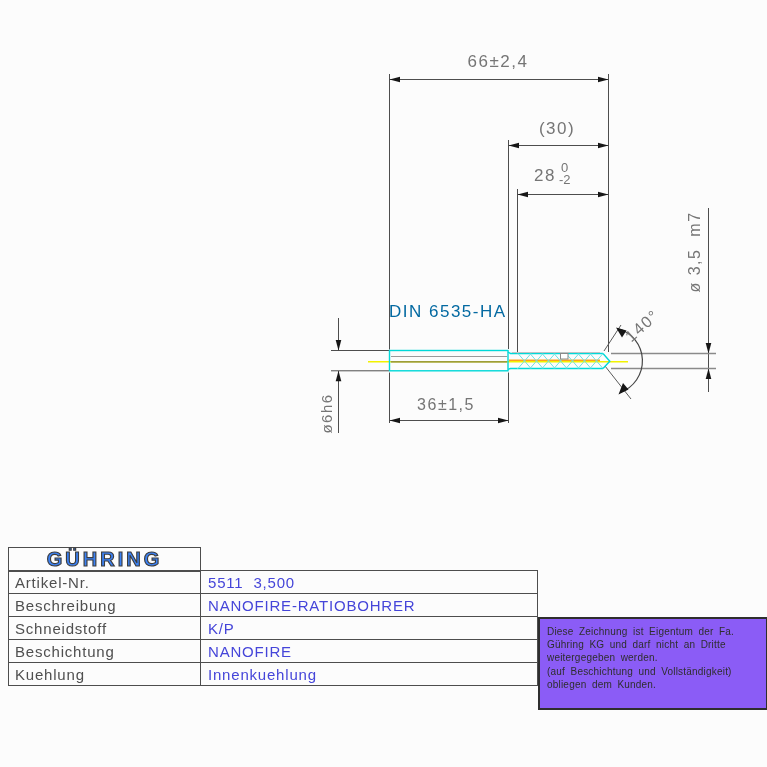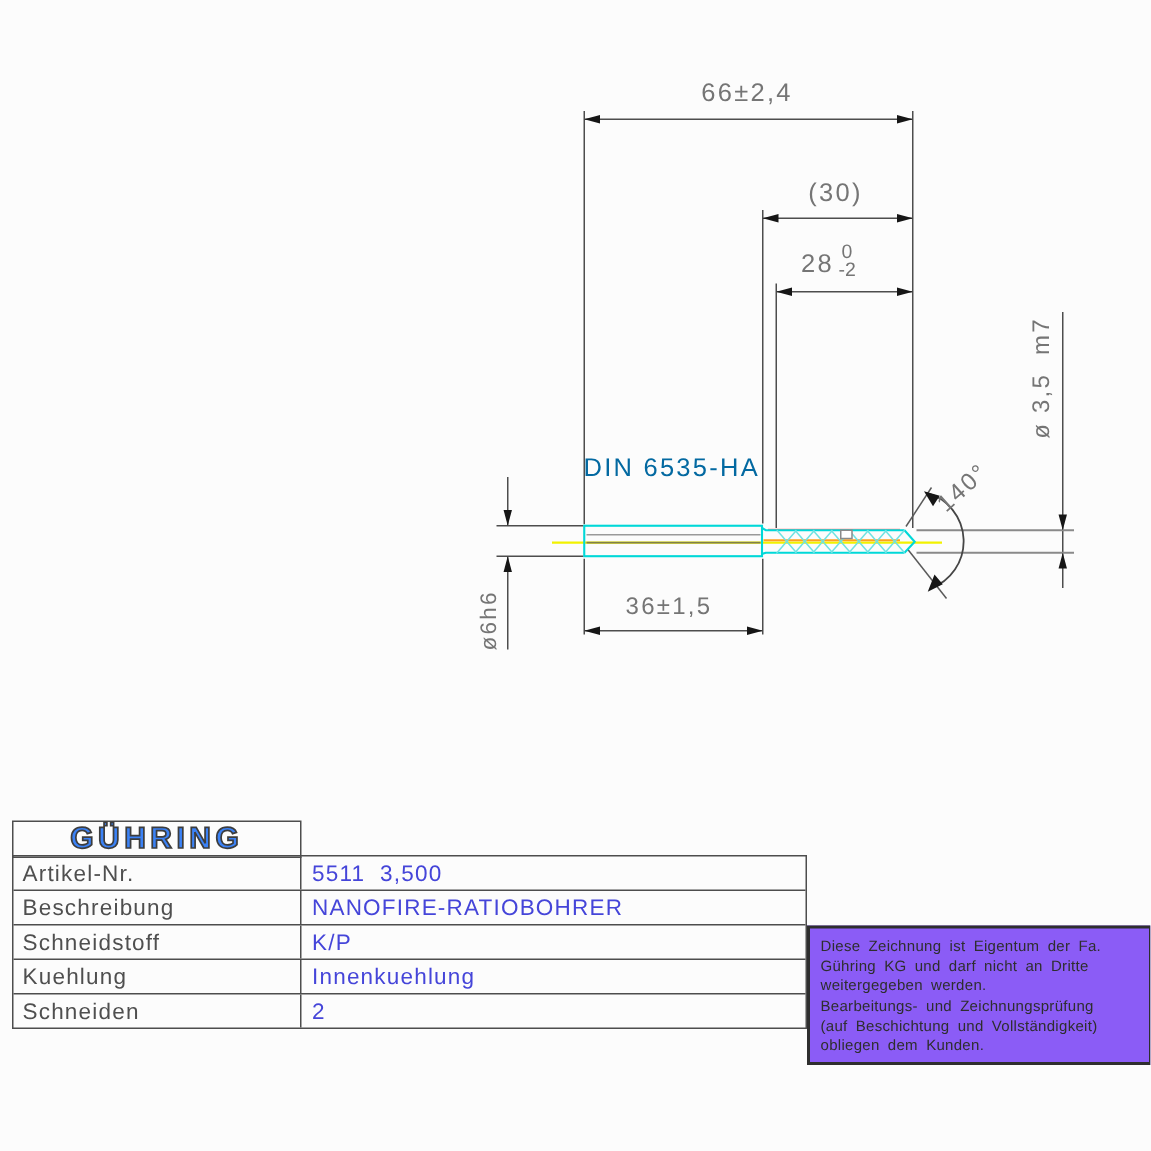--- a/index.html
+++ b/index.html
@@ -158,31 +158,30 @@
     </div>
     <div class="trow">
       <div class="tlabel">Beschreibung</div>
       <div class="tval">NANOFIRE-RATIOBOHRER</div>
     </div>
     <div class="trow">
       <div class="tlabel">Schneidstoff</div>
       <div class="tval">K/P</div>
     </div>
     <div class="trow">
+      <div class="tlabel">Beschichtung</div>
+      <div class="tval">NANOFIRE</div>
+    </div>
+    <div class="trow">
       <div class="tlabel">Kuehlung</div>
       <div class="tval">Innenkuehlung</div>
-    </div>
-    <div class="trow">
-      <div class="tlabel">Schneiden</div>
-      <div class="tval">2</div>
     </div>
   </div>
 
   <div class="note">
     <div>Diese Zeichnung ist Eigentum der Fa.</div>
     <div>Gühring KG und darf nicht an Dritte</div>
     <div>weitergegeben werden.</div>
-    <div>Bearbeitungs- und Zeichnungsprüfung</div>
     <div>(auf Beschichtung und Vollständigkeit)</div>
     <div>obliegen dem Kunden.</div>
   </div>
 
 </div>
 
 </body></html>

